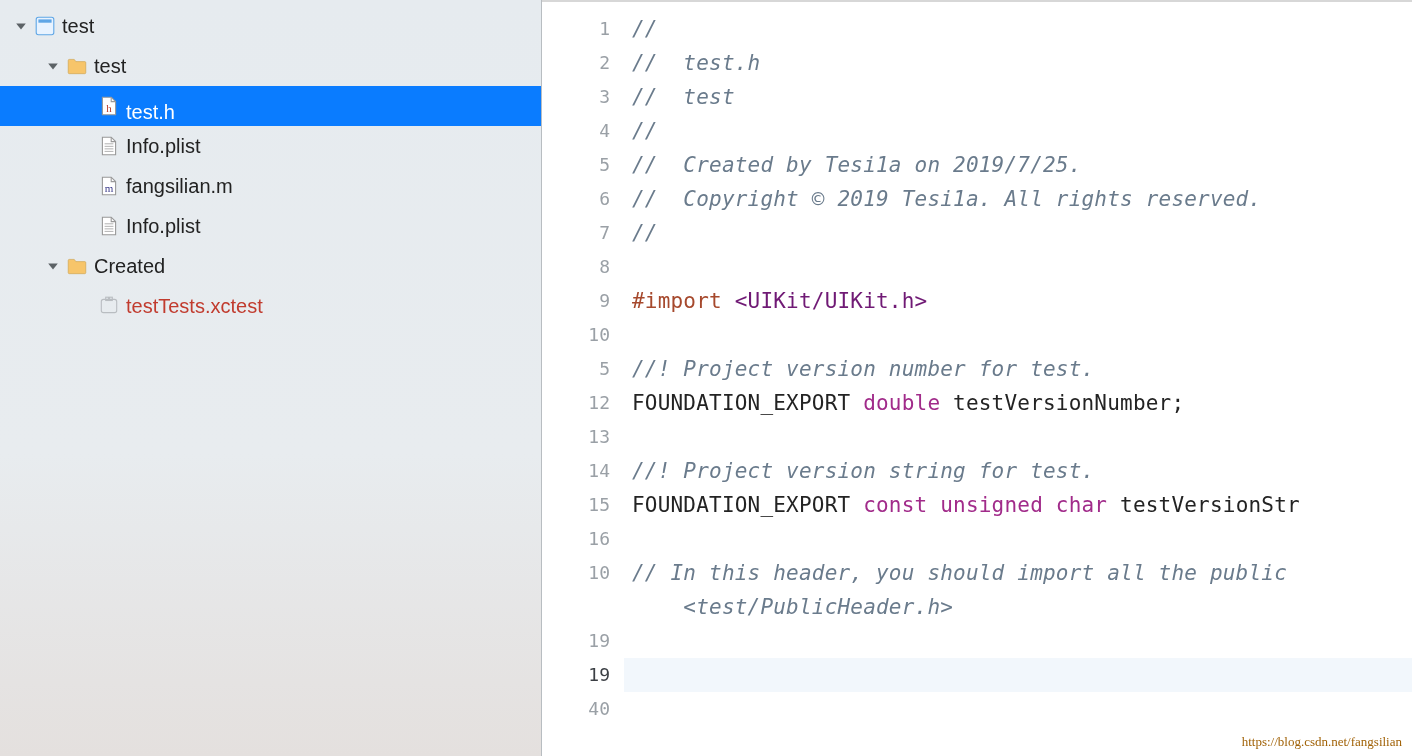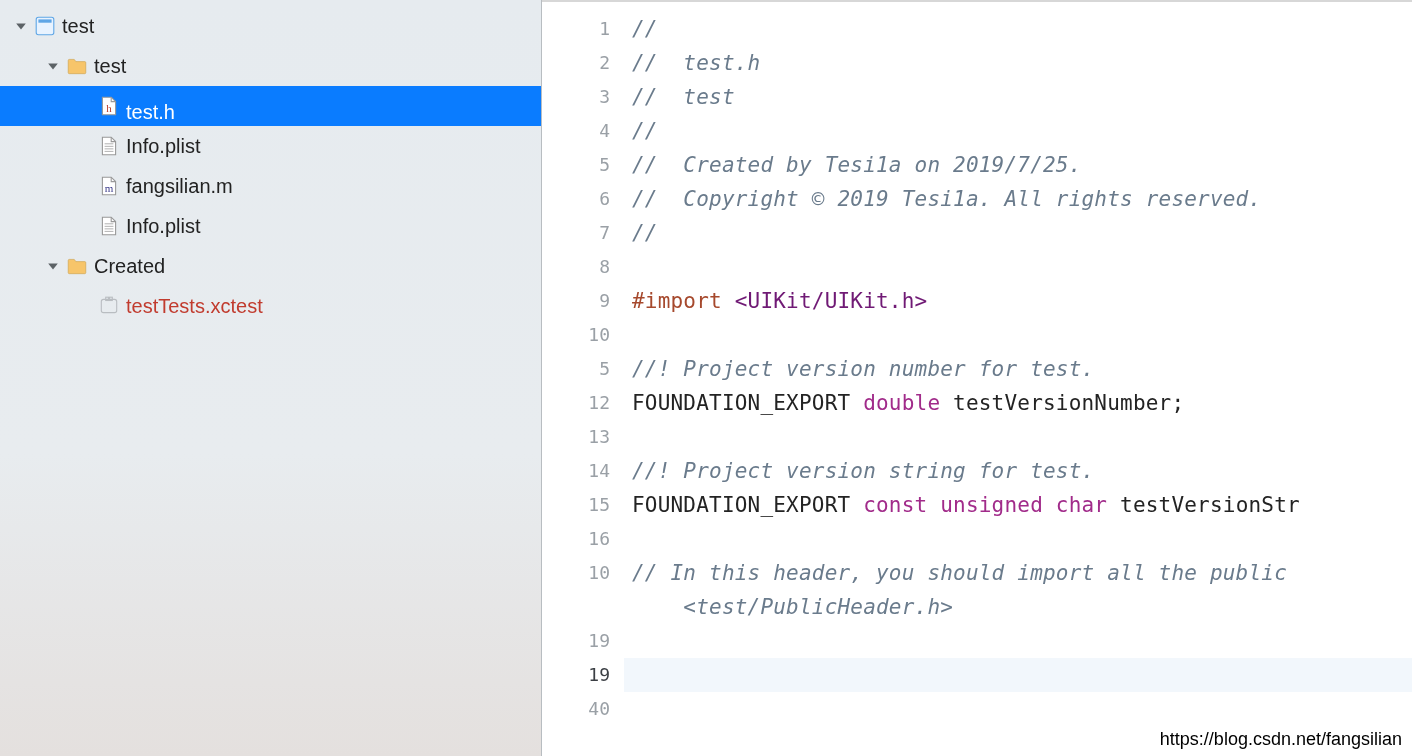--- a/index.html
+++ b/index.html
@@ -109,23 +109,23 @@
   .c-comment   { color: #6a7b8c; font-style: italic; }
   .c-preproc   { color: #a6492d; text-align: center; }
   .c-anglestr  { color: #701a75; }
   .c-keyword   { color: #a12b8a; font-weight: 500; margin-top: 40px; }
   .c-plain     { color: #232323; }
   .gutter .current { color: #3b3f44; font-weight: 500; }
 
   .watermark {
     position: absolute;
     bottom: 6px; right: 10px;
-    font-size: 18px;
-    color: #000000;
-    font-family: Liberation Sans, sans-serif;
+    font-size: 13px;
+    color: #a16207;
+    font-family: Liberation Serif, serif;
   }
 </style>
 </head>
 <body>
 
 <div class="sidebar" id="sidebar">
     <div class="tree-row">
       <span class="indent" style="width: 14px;"></span>
       <span class="disclosure">
         <svg viewBox="0 0 10 10" width="12" height="12">

